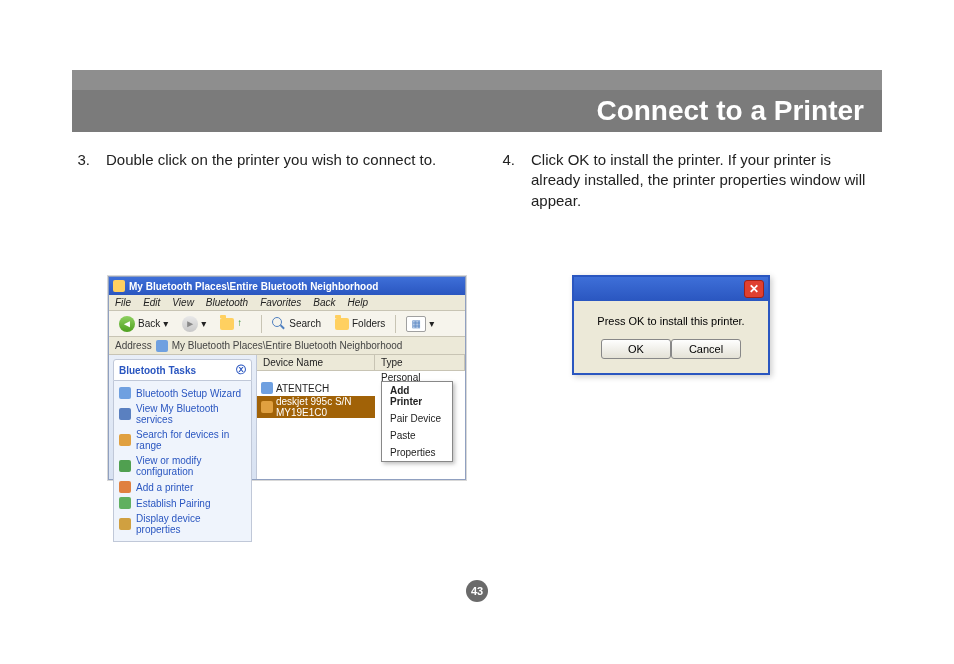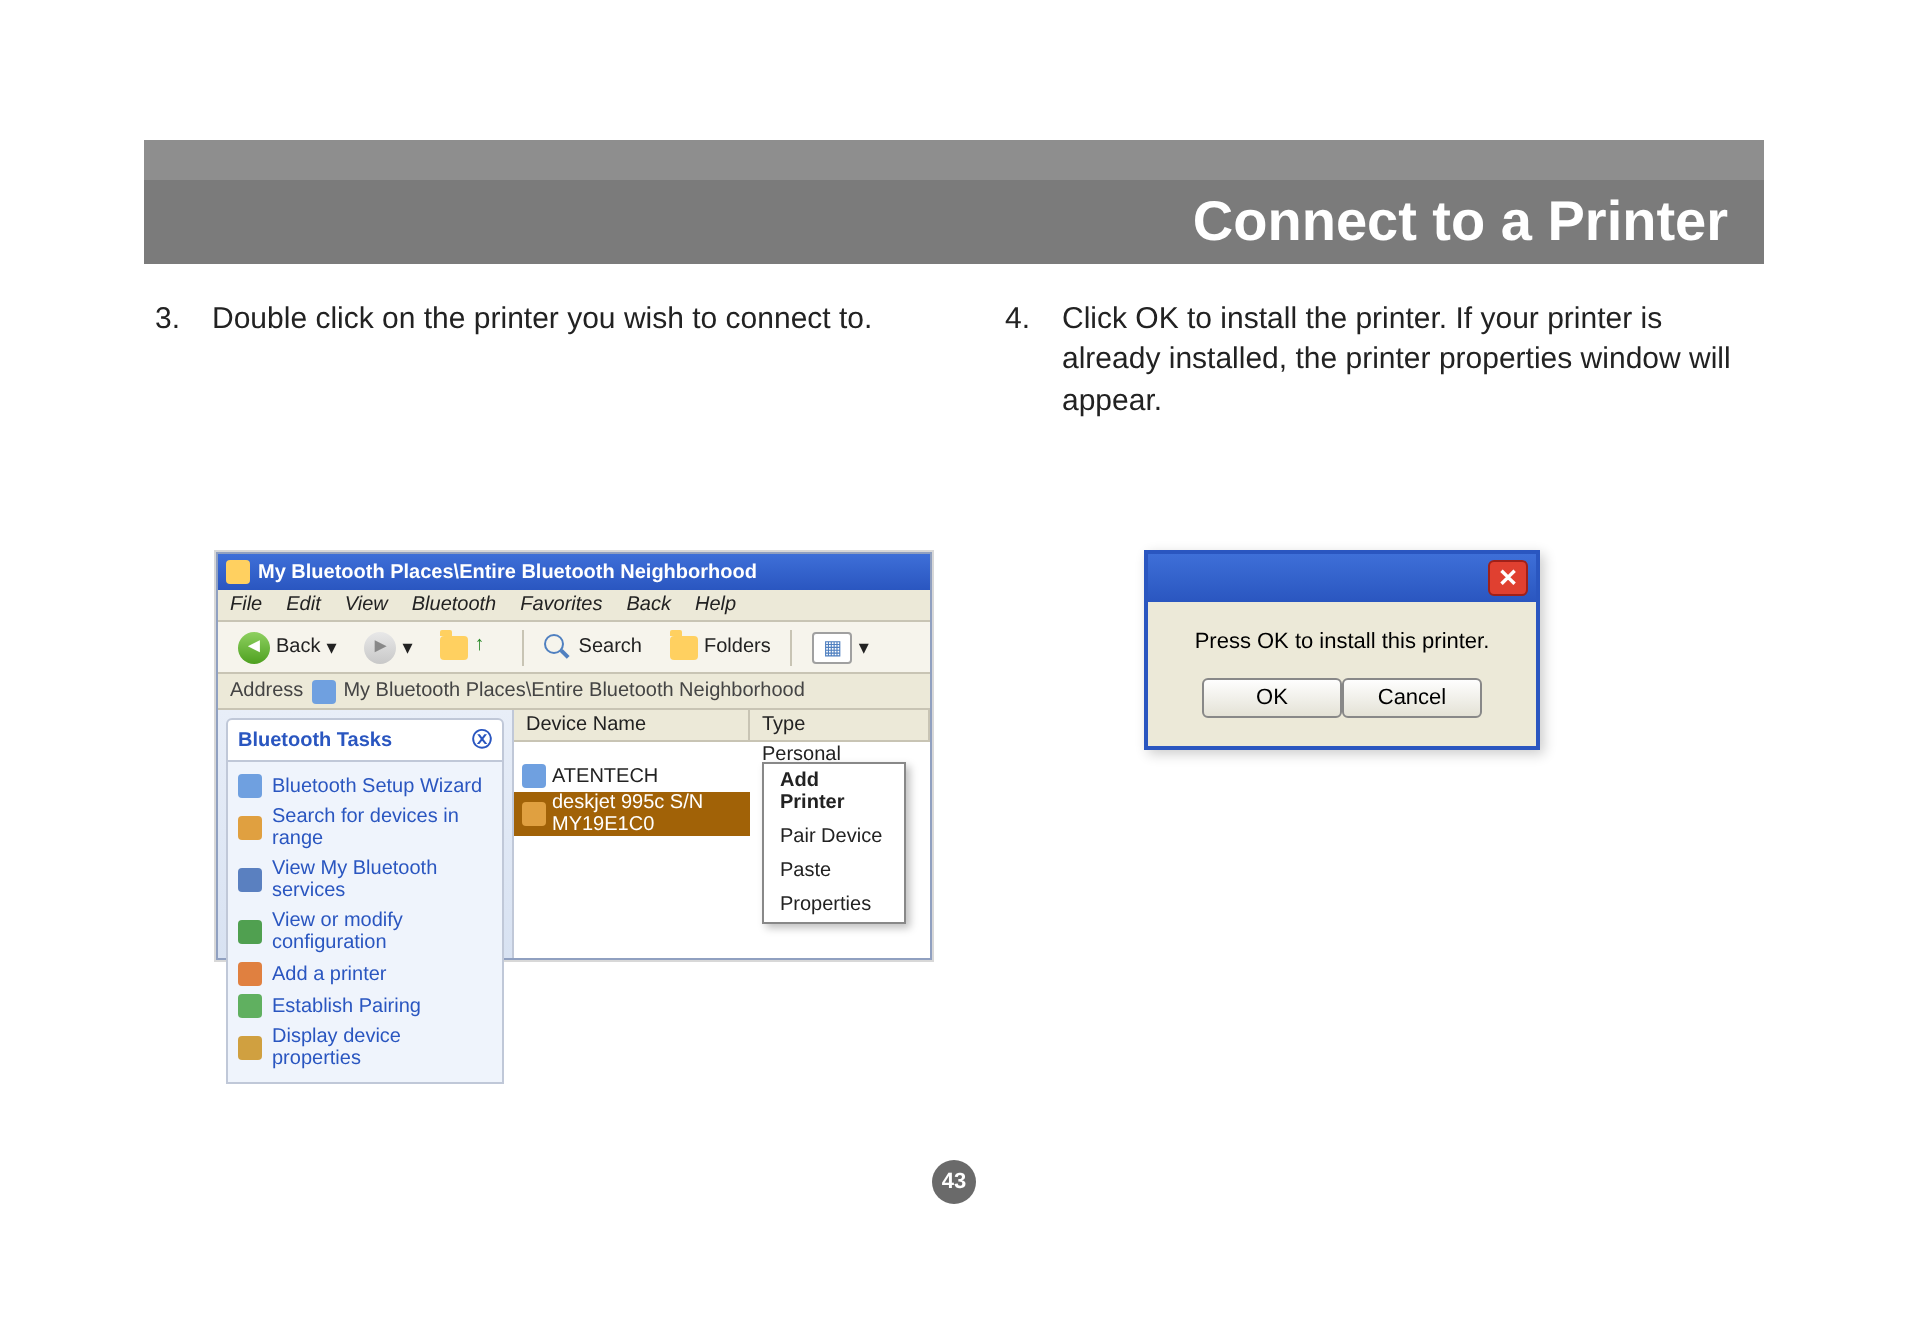--- a/index.html
+++ b/index.html
@@ -274,26 +274,26 @@
       <div class="tasks-header">
         <span>Bluetooth Tasks</span>
         <span>ⓧ</span>
       </div>
       <div class="tasks-list">
         <div class="task-item">
             <div class="ti-ico" style="background:#6fa0e0"></div>
             <span>Bluetooth Setup Wizard</span>
           </div>
         <div class="task-item">
+            <div class="ti-ico" style="background:#5a80c0"></div>
+            <span>View My Bluetooth services</span>
+          </div>
+        <div class="task-item">
             <div class="ti-ico" style="background:#e0a040"></div>
             <span>Search for devices in range</span>
-          </div>
-        <div class="task-item">
-            <div class="ti-ico" style="background:#5a80c0"></div>
-            <span>View My Bluetooth services</span>
           </div>
         <div class="task-item">
             <div class="ti-ico" style="background:#50a050"></div>
             <span>View or modify configuration</span>
           </div>
         <div class="task-item">
             <div class="ti-ico" style="background:#e08040"></div>
             <span>Add a printer</span>
           </div>
         <div class="task-item">

